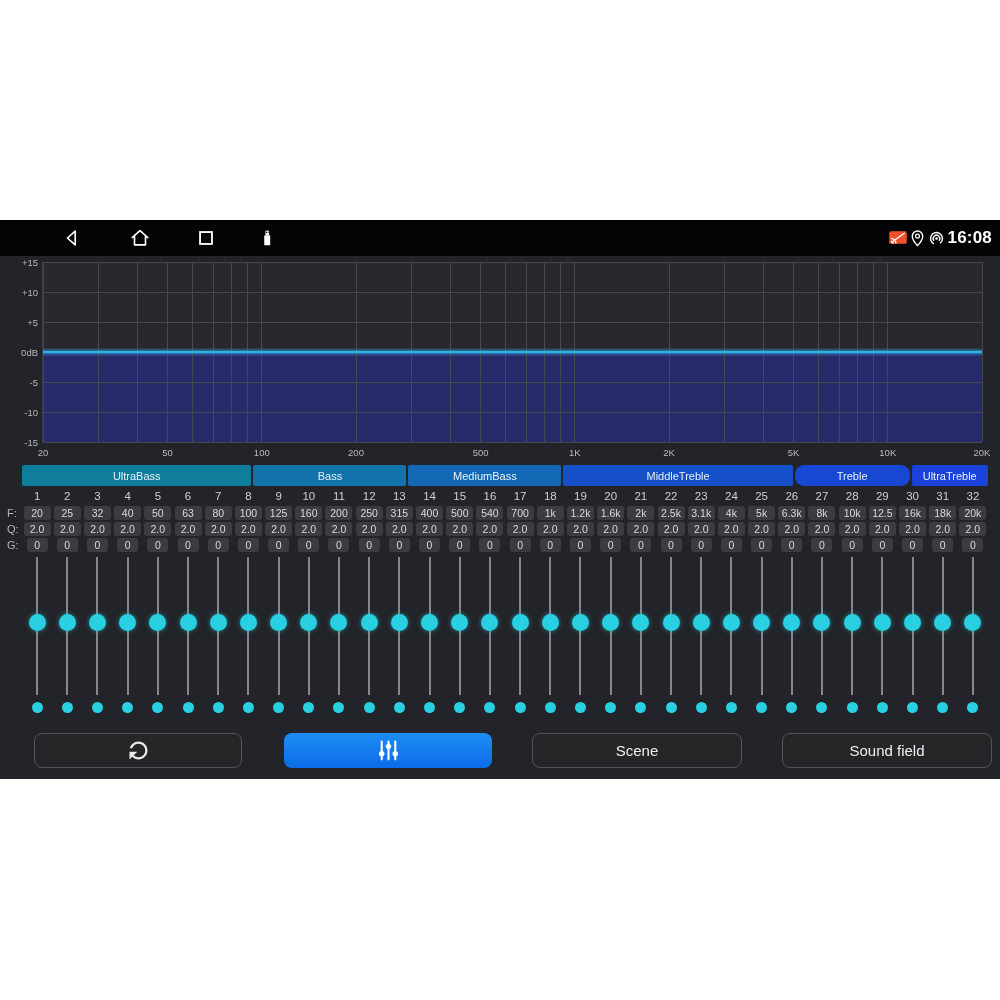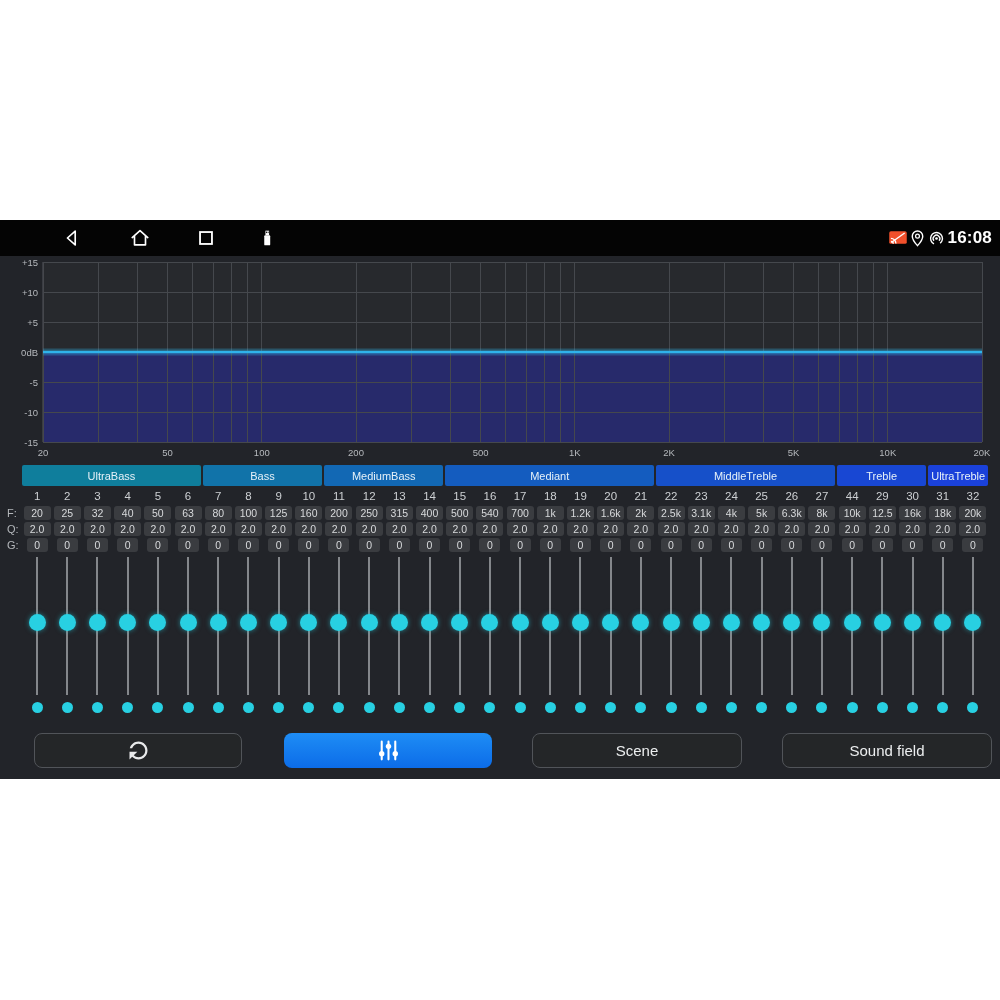--- a/index.html
+++ b/index.html
@@ -153,27 +153,24 @@
   <div class="group-row" id="group-row">
       <div class="group-seg" style="flex-grow: 6; background: rgb(15, 126, 156);">
         <span>UltraBass</span>
       </div>
       <div class="group-seg" style="flex-grow: 4; background: rgb(17, 115, 169);">
         <span>Bass</span>
       </div>
       <div class="group-seg" style="flex-grow: 4; background: rgb(18, 104, 180);">
         <span>MediumBass</span>
       </div>
-      <div class="group-seg" style="flex-grow: 7; background: rgb(20, 92, 191);">
-        <span>Mediant</span>
-      </div>
       <div class="group-seg" style="flex-grow: 6; background: rgb(22, 80, 201);">
         <span>MiddleTreble</span>
       </div>
-      <div class="group-seg" style="flex-grow: 3; background: rgb(24, 71, 211);">
+      <div class="group-seg" style="flex-grow: 3; background: rgb(24, 71, 211); border-radius: 9px;">
         <span>Treble</span>
       </div>
       <div class="group-seg" style="flex-grow: 2; background: rgb(26, 65, 218);">
         <span>UltraTreble</span>
       </div>
     </div>
 
   <div class="row-label" style="top:286px">F:</div>
   <div class="row-label" style="top:302px">Q:</div>
   <div class="row-label" style="top:318px">G:</div>
@@ -335,21 +332,21 @@
         <div class="chip fq">2.0</div>
         <div class="chip g">0</div>
       </div>
       <div class="band-col">
         <div class="band-num">27</div>
         <div class="chip fq">8k</div>
         <div class="chip fq">2.0</div>
         <div class="chip g">0</div>
       </div>
       <div class="band-col">
-        <div class="band-num">44</div>
+        <div class="band-num">28</div>
         <div class="chip fq">10k</div>
         <div class="chip fq">2.0</div>
         <div class="chip g">0</div>
       </div>
       <div class="band-col">
         <div class="band-num">29</div>
         <div class="chip fq">12.5</div>
         <div class="chip fq">2.0</div>
         <div class="chip g">0</div>
       </div>

